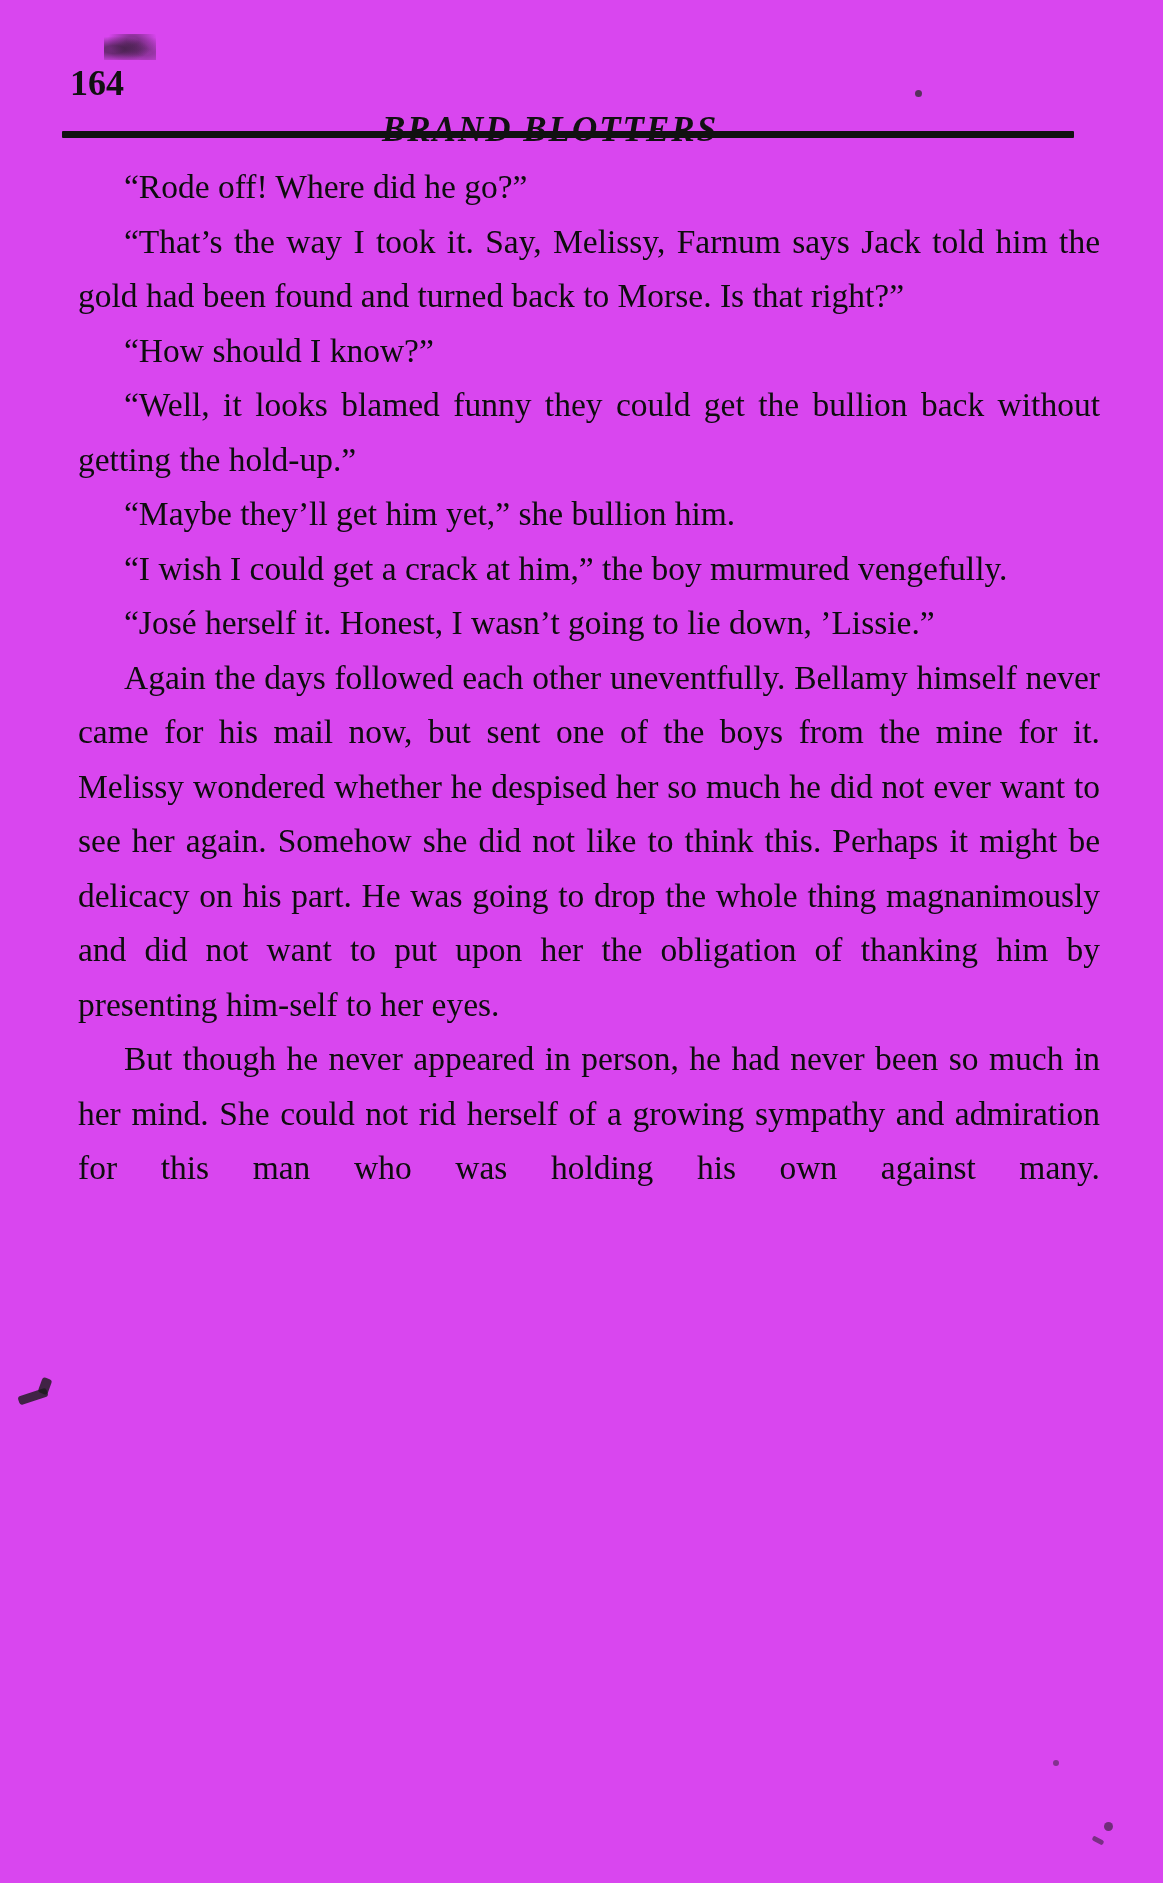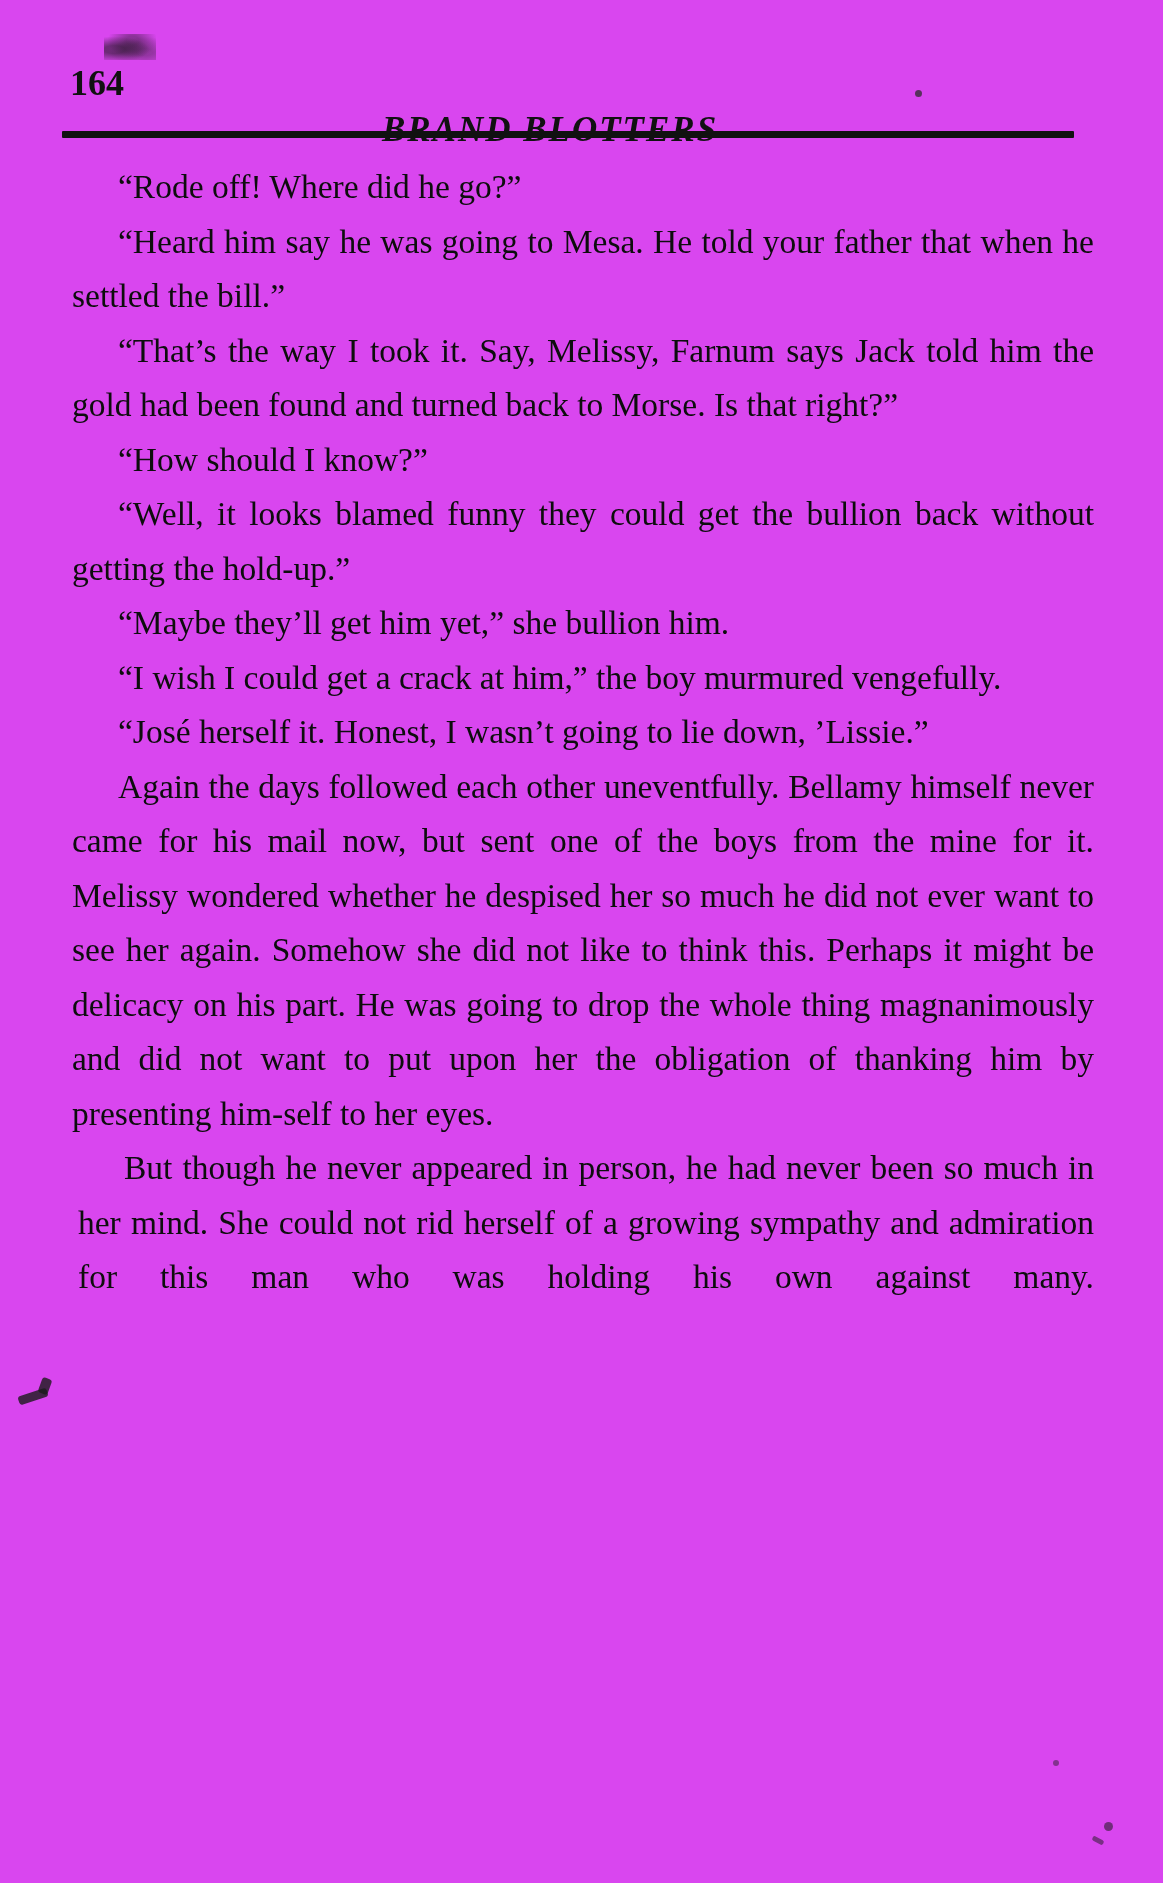--- a/index.html
+++ b/index.html
@@ -88,38 +88,37 @@
     top: 131px;
     width: 1012px;
     height: 7px;
     background: #111;
     border-radius: 1px;
   }
 
   
   .body-text {
     position: absolute;
-    left: 72px;
+    left: 78px;
     top: 160px;
     width: 1022px;
     font-size: 33.5px;
     line-height: 54.5px;
     text-align: justify;
     color: #0d0d0d;
   }
   .body-text p {
     margin: 0;
     text-indent: 46px;
     text-align: justify;
     -webkit-hyphens: none;
     hyphens: none;
   }
   .body-text p:last-child {
     text-align-last: justify;
-    margin-left: 6px;
   }
 
   
   .fleck {
     position: absolute;
     background: #1a1a1a;
     opacity: .8;
     pointer-events: none;
   }
   .fleck.f1 { left: 18px;  top: 1392px; width: 30px; height: 9px;  transform: rotate(-18deg); border-radius: 3px; }
@@ -136,21 +135,20 @@
   <div class="header">
     <div class="folio">164</div>
     <div class="book-title">BRAND BLOTTERS</div>
     <div class="head-dot"></div>
   </div>
 
   <div class="rule"></div>
 
   <div class="body-text">
     <p>“Rode off!   Where did he go?”</p>
-    <p>“Heard him say he was going to Mesa.   He told your father that when he settled the bill.”</p>
     <p>“That’s the way I took it.   Say, Melissy, Farnum says Jack told him the gold had been found and turned back to Morse.   Is that right?”</p>
     <p>“How should I know?”</p>
     <p>“Well, it looks blamed funny they could get the bullion back without getting the hold-up.”</p>
     <p>“Maybe they’ll get him yet,” she bullion him.</p>
     <p>“I wish I could get a crack at him,” the boy murmured vengefully.</p>
     <p>“José herself it.   Honest, I wasn’t going to lie down, ’Lissie.”</p>
     <p>Again the days followed each other uneventfully. Bellamy himself never came for his mail now, but sent one of the boys from the mine for it.   Melissy wondered whether he despised her so much he did not ever want to see her again.   Somehow she did not like to think this.   Perhaps it might be delicacy on his part.   He was going to drop the whole thing magnanimously and did not want to put upon her the obligation of thanking him by presenting him-self to her eyes.</p>
     <p>But though he never appeared in person, he had never been so much in her mind.   She could not rid herself of a growing sympathy and admiration for this man who was holding his own against many.</p>
   </div>
 

